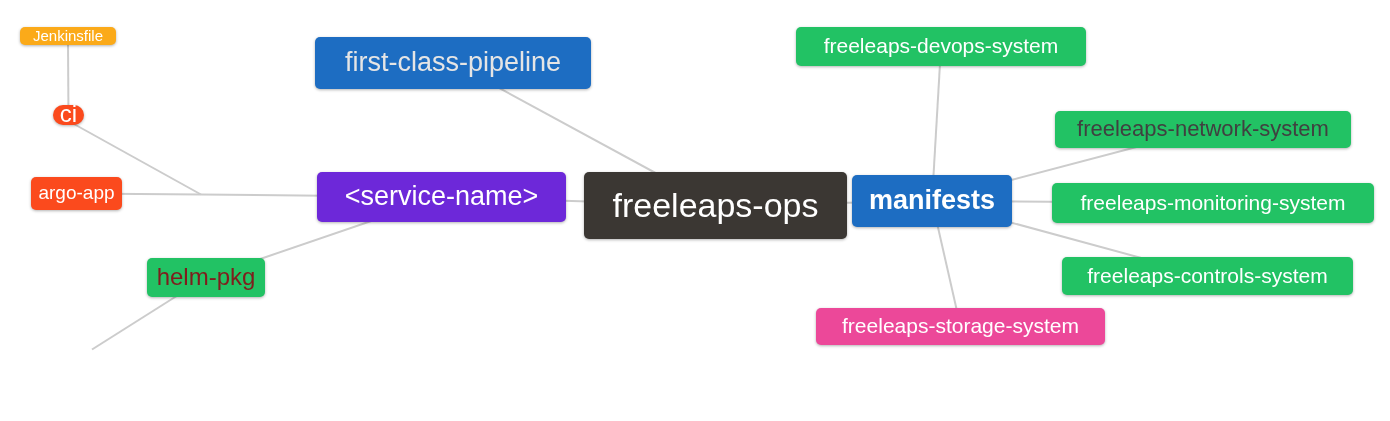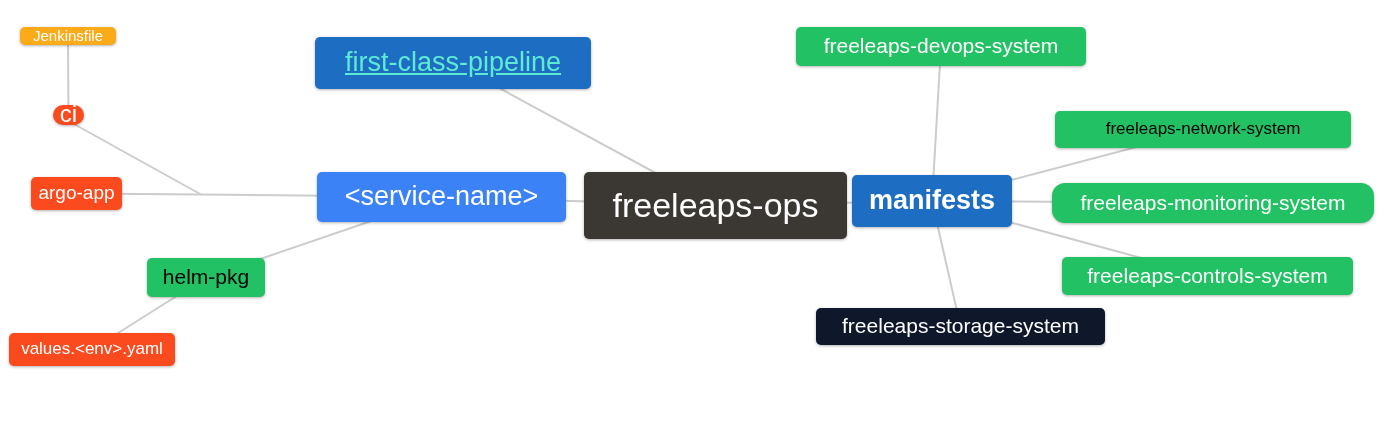--- a/index.html
+++ b/index.html
@@ -59,46 +59,43 @@
     </svg>
 <div class="node" style="left: 20px; top: 27px; width: 96px; height: 18px; font-size: 15px; background: rgb(251, 170, 25); color: rgb(255, 255, 255);">
       <span>Jenkinsfile</span>
     </div>
     <div class="node" style="left: 53px; top: 105px; width: 31px; height: 20px; font-size: 24px; background: rgb(251, 74, 29); color: rgb(255, 255, 255); border-radius: 13px;">
       <span>ci</span>
     </div>
     <div class="node" style="left: 31px; top: 177px; width: 91px; height: 33px; font-size: 19px; background: rgb(251, 74, 29); color: rgb(255, 255, 255);">
       <span>argo-app</span>
     </div>
-    <div class="node" style="left: 147px; top: 258px; width: 118px; height: 39px; font-size: 21px; background: rgb(34, 194, 100); color: #000000;">
+    <div class="node" style="left: 147px; top: 258px; width: 118px; height: 39px; font-size: 24px; background: rgb(34, 194, 100); color: #7f1d1d;">
       <span>helm-pkg</span>
     </div>
-    <div class="node" style="left: 9px; top: 333px; width: 166px; height: 33px; font-size: 17px; background: rgb(251, 74, 29); color: rgb(255, 255, 255);">
-      <span>values.&lt;env&gt;.yaml</span>
-    </div>
-    <div class="node" style="left: 315px; top: 37px; width: 276px; height: 52px; font-size: 27px; background: rgb(29, 109, 194); color: #5eead4; text-decoration: underline;">
+    <div class="node" style="left: 315px; top: 37px; width: 276px; height: 52px; font-size: 27px; background: rgb(29, 109, 194); color: #e5e5e5;">
       <span>first-class-pipeline</span>
     </div>
-    <div class="node" style="left: 317px; top: 172px; width: 249px; height: 50px; font-size: 27px; background: #3b82f6; color: rgb(255, 255, 255);">
+    <div class="node" style="left: 317px; top: 172px; width: 249px; height: 50px; font-size: 27px; background: #6d28d9; color: rgb(255, 255, 255);">
       <span>&lt;service-name&gt;</span>
     </div>
     <div class="node" style="left: 584px; top: 172px; width: 263px; height: 67px; font-size: 34px; background: rgb(59, 55, 51); color: rgb(255, 255, 255); align-items: center;">
       <span>freeleaps-ops</span>
     </div>
     <div class="node" style="left: 852px; top: 175px; width: 160px; height: 52px; font-size: 27px; background: rgb(29, 109, 194); color: rgb(255, 255, 255); font-weight: bold;">
       <span>manifests</span>
     </div>
     <div class="node" style="left: 796px; top: 27px; width: 290px; height: 39px; font-size: 21px; background: rgb(34, 194, 100); color: rgb(255, 255, 255);">
       <span>freeleaps-devops-system</span>
     </div>
-    <div class="node" style="left: 1055px; top: 111px; width: 296px; height: 37px; font-size: 17px; background: rgb(34, 194, 100); color: #000000;">
+    <div class="node" style="left: 1055px; top: 111px; width: 296px; height: 37px; font-size: 22px; background: rgb(34, 194, 100); color: #404040;">
       <span>freeleaps-network-system</span>
     </div>
-    <div class="node" style="left: 1052px; top: 183px; width: 322px; height: 40px; font-size: 21px; background: rgb(34, 194, 100); color: rgb(255, 255, 255); border-radius: 13px;">
+    <div class="node" style="left: 1052px; top: 183px; width: 322px; height: 40px; font-size: 21px; background: rgb(34, 194, 100); color: rgb(255, 255, 255);">
       <span>freeleaps-monitoring-system</span>
     </div>
     <div class="node" style="left: 1062px; top: 257px; width: 291px; height: 38px; font-size: 21px; background: rgb(34, 194, 100); color: rgb(255, 255, 255);">
       <span>freeleaps-controls-system</span>
     </div>
-    <div class="node" style="left: 816px; top: 308px; width: 289px; height: 37px; font-size: 21px; background: #0f172a; color: rgb(255, 255, 255);">
+    <div class="node" style="left: 816px; top: 308px; width: 289px; height: 37px; font-size: 21px; background: #ec4899; color: rgb(255, 255, 255);">
       <span>freeleaps-storage-system</span>
     </div>
   </div>
 
 </body></html>

